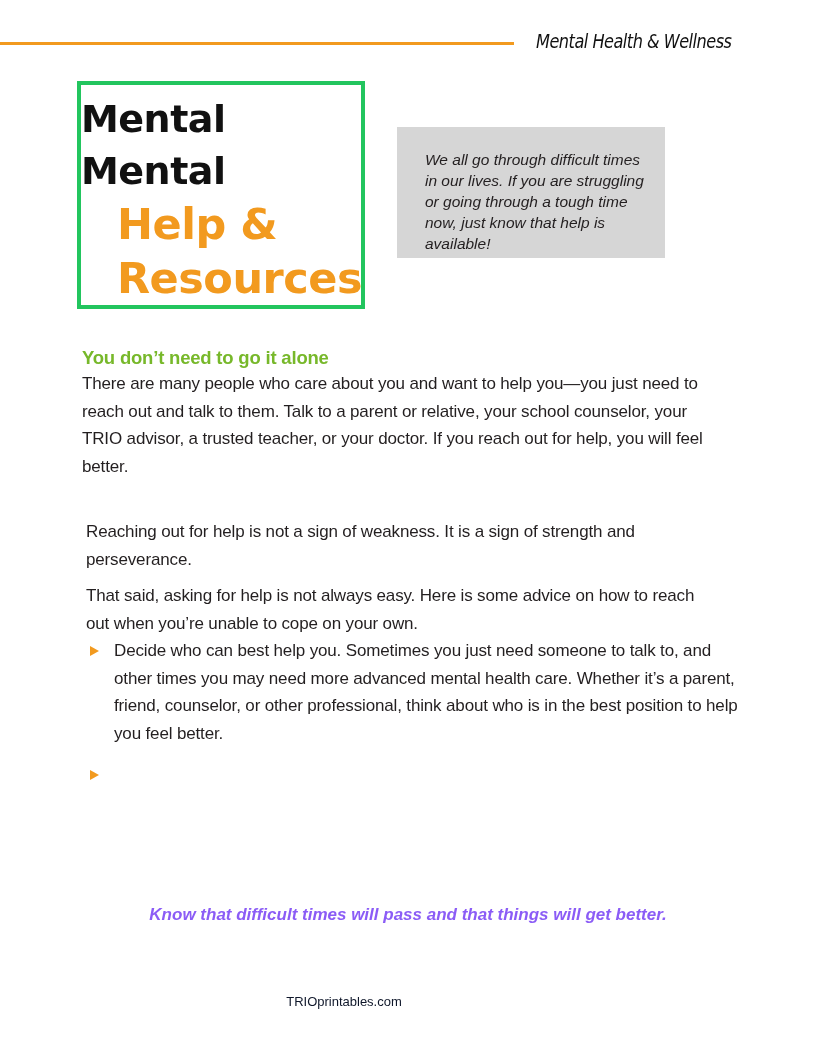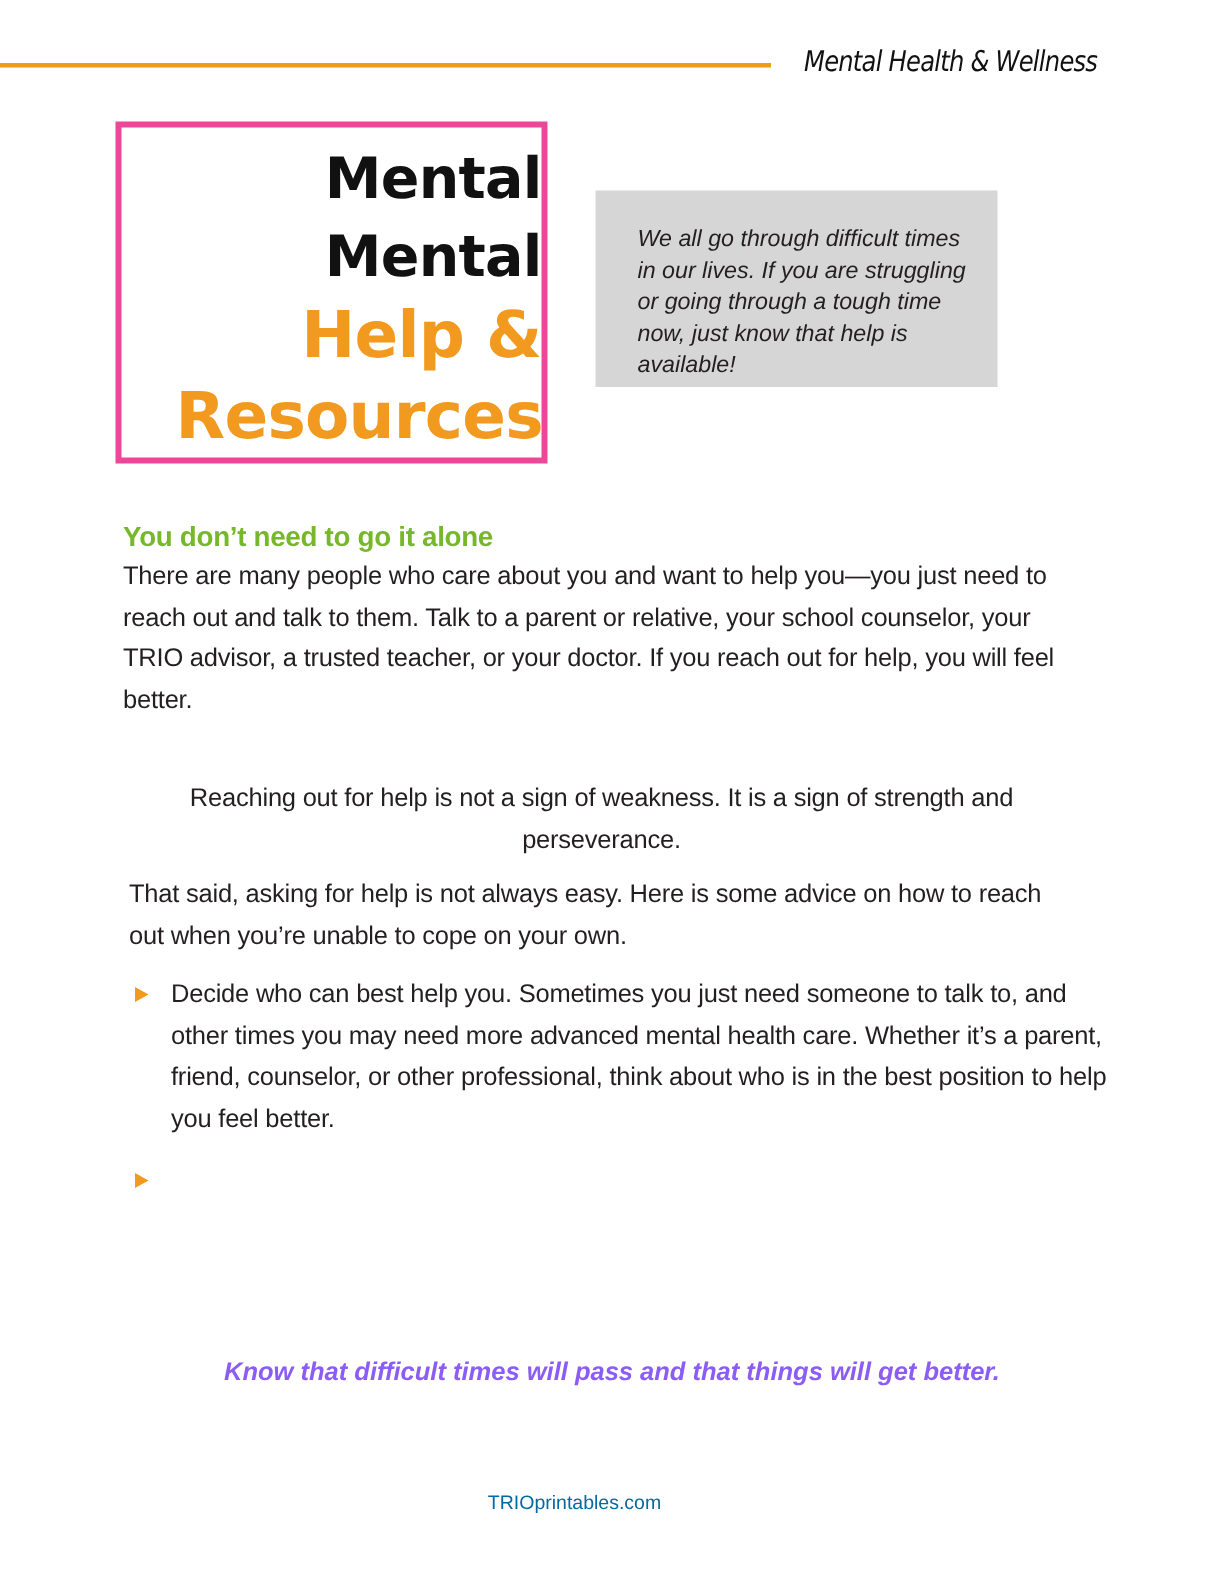--- a/index.html
+++ b/index.html
@@ -1,33 +1,33 @@
 <!DOCTYPE html>
 <html><head>
   <meta charset="utf-8">
   <style>
     html, body { margin: 0; padding: 0; background: #ffffff; }
     body { width: 816px; height: 1056px; position: relative; overflow: hidden; font-family: "Liberation Sans", sans-serif; color: #231f20; }
     .top-rule { position: absolute; left: 0; top: 42px; width: 514px; height: 3px; background: #f29a1f; }
     .header-title { position: absolute; left: 536px; top: 30px; font-size: 19px; font-style: italic; font-family: "DejaVu Sans", sans-serif; letter-spacing: -0.6px; color: #111; transform: scaleX(0.85); transform-origin: left; white-space: nowrap; }
-    .title-box { position: absolute; left: 77px; top: 81px; width: 280px; height: 220px; border: 4px solid #ec4899; box-sizing: content-box; text-align: right; }
+    .title-box { position: absolute; left: 77px; top: 81px; width: 280px; height: 220px; border: 4px solid #22c55e; box-sizing: content-box; text-align: left; }
     .title-line { font-family: "DejaVu Sans", sans-serif; font-weight: bold; font-size: 38px; line-height: 52px; letter-spacing: -0.5px; }
     .title-line.black { color: #111; }
     .title-line.orange { color: #f29a1f; font-size: 43px; line-height: 54px; padding-left: 36px; }
     .title-inner { padding-top: 8px; }
     .callout { position: absolute; left: 397px; top: 127px; width: 268px; height: 131px; background: #d6d6d6; box-sizing: border-box; padding: 22px 20px 0 28px; }
     .callout p { margin: 0; font-style: italic; font-size: 15.5px; line-height: 21px; color: #231f20; }
     .section { position: absolute; left: 82px; width: 660px; }
     .sec-heading { color: #77b82a; font-weight: bold; font-size: 18.5px; line-height: 24px; margin: 0; letter-spacing: -0.2px; }
     .para { font-size: 17px; line-height: 27.5px; margin: 0; letter-spacing: -0.15px; }
     .bullets { list-style: none; margin: 0; padding: 0; }
     .bullets li { position: relative; padding-left: 28px; font-size: 17px; line-height: 27.5px; margin-bottom: 14px; letter-spacing: -0.15px; }
     .bullet-icon { position: absolute; left: 4px; top: 9px; width: 0; height: 0; border-top: 5.5px solid transparent; border-bottom: 5.5px solid transparent; border-left: 9px solid #f29a1f; }
     .closing { position: absolute; left: 0; width: 816px; top: 905px; text-align: center; font-style: italic; font-size: 17px; color: #8b5cf6; font-weight: bold; }
-    .footer { position: absolute; left: 0; width: 688px; top: 994px; text-align: center; font-size: 13px; color: #0369a1; padding-left: 39px; }
+    .footer { position: absolute; left: 0; width: 688px; top: 994px; text-align: center; font-size: 13px; color: #0f172a; }
   </style>
 </head>
 <body>
 
 <div class="top-rule"></div>
 <div class="header-title">Mental Health &amp; Wellness</div>
 
 <div class="title-box">
   <div class="title-inner">
     <div class="title-line black">Mental</div>
@@ -40,23 +40,23 @@
 <div class="callout">
   <p>We all go through difficult times in our lives. If you are struggling or going through a tough time now, just know that help is available!</p>
 </div>
 
 <div class="section" style="top: 346px;">
   <h2 class="sec-heading">You don’t need to go it alone</h2>
   <p class="para" style="width: 640px;">There are many people who care about you and want to help you—you just need to reach out and talk to them. Talk to a parent or relative, your school counselor, your TRIO advisor, a trusted teacher, or your doctor. If you reach out for help, you will feel better.</p>
 </div>
 
 <div class="section" style="top: 518px; left: 86px;">
-  <p class="para" style="width: 630px; text-align: center;">Reaching out for help is not a sign of weakness. It is a sign of strength and perseverance.</p>
+  <p class="para" style="width: 630px;">Reaching out for help is not a sign of weakness. It is a sign of strength and perseverance.</p>
   <p class="para" style="width: 630px; margin-top: 9px;">That said, asking for help is not always easy. Here is some advice on how to reach out when you’re unable to cope on your own.</p>
-  <ul class="bullets" style="margin-top: 12px; width: 660px;">
+  <ul class="bullets" style="margin-top: 0; width: 660px;">
     <li>
       <span class="bullet-icon"></span>
       <span>Decide who can best help you. Sometimes you just need someone to talk to, and other times you may need more advanced mental health care. Whether it’s a parent, friend, counselor, or other professional, think about who is in the best position to help you feel better.</span>
     </li>
     <li>
       <span class="bullet-icon"></span>
     </li>
   </ul>
 </div>
 

